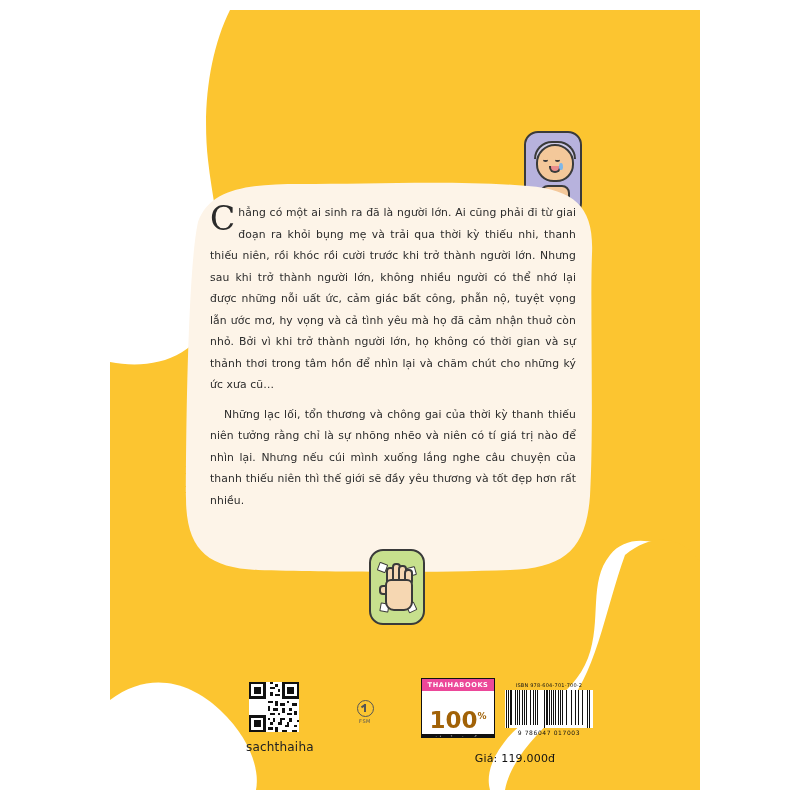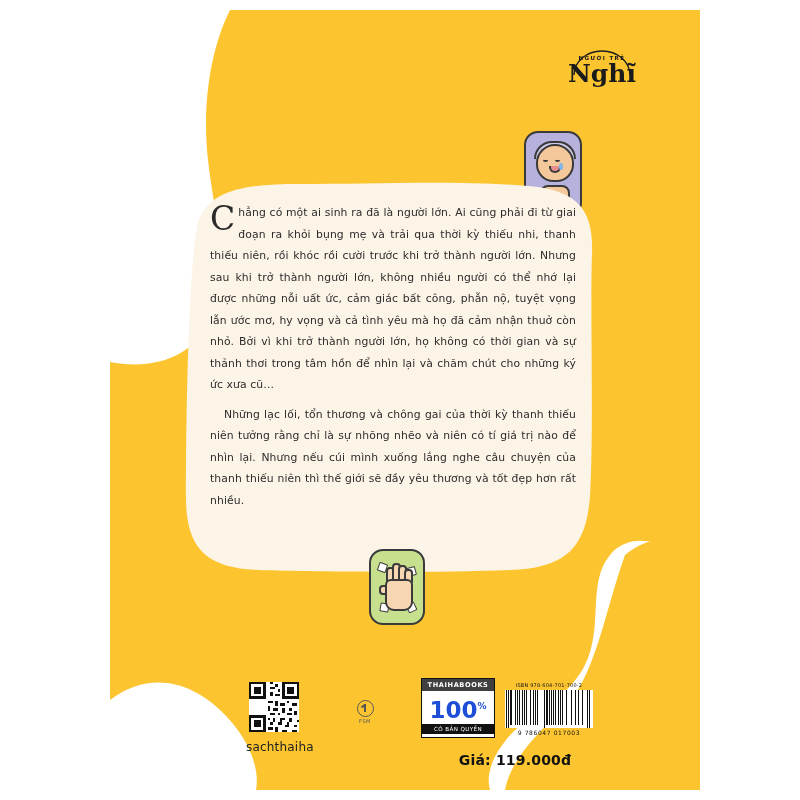--- a/index.html
+++ b/index.html
@@ -290,33 +290,33 @@
     left: 421px;
     top: 678px;
     width: 72px;
     height: 58px;
     border: 1.6px solid #111;
     background: #fff;
     text-align: center;
     overflow: hidden;
   }
   .cb-top {
-    background: #404040;
+    background: #ec4899;
     color: #fff;
     font-size: 6.6px;
     font-weight: bold;
     letter-spacing: .6px;
     padding: 2px 0 2px;
   }
   .cb-num {
     font-size: 23px;
     font-weight: bold;
     line-height: 24px;
-    color: #1d4ed8;
-    margin-top: 3px;
+    color: #a16207;
+    margin-top: 13px;
     position: relative;
     display: inline-block;
   }
   .cb-pct {
     font-size: 9px;
     vertical-align: super;
     font-weight: bold;
   }
   .cb-bottom {
     background: #111;
@@ -350,47 +350,40 @@
     letter-spacing: .6px;
     color: #111;
     margin-top: 1px;
   }
   .price {
     position: absolute;
     left: 440px;
     top: 752px;
     width: 150px;
     text-align: center;
-    font-size: 14px;
-    font-weight: bold;
+    font-size: 11px;
+    font-weight: normal;
     color: #111;
     letter-spacing: .2px;
   }
 </style>
 </head>
 <body>
 
 <div class="stage">
 
   <div class="cover">
     <svg class="blob-svg" width="590" height="780" viewBox="0 0 590 780" xmlns="http://www.w3.org/2000/svg">
       <path d="M0,0 L590,0 L590,560 C560,530 520,520 500,545 C478,572 492,610 478,648 C462,690 420,700 396,730 C372,760 380,778 380,780 L0,780 Z" fill="#fcc530"></path>
       <path d="M0,690 C40,660 80,672 110,700 C140,728 150,760 146,780 L0,780 Z" fill="#ffffff"></path>
       <path d="M515,545 C545,520 575,528 590,552 L590,780 L395,780 C400,752 425,725 452,700 C485,670 495,600 515,545 Z" fill="#fcc530"></path>
       <path d="M0,0 L120,0 C100,40 92,96 98,150 C104,206 120,250 104,300 C88,350 40,360 0,352 Z" fill="#ffffff"></path>
     </svg>
   </div>
 
-  <div class="brand-logo">
-    <svg class="brand-arc" viewBox="0 0 64 30" xmlns="http://www.w3.org/2000/svg">
-      <path d="M4,26 A28,24 0 0 1 60,26" fill="none" stroke="#1b1b1b" stroke-width="1.4"></path>
-    </svg>
-    <div class="brand-top">NGƯỜI TRẺ</div>
-    <div class="brand-main">Nghĩ</div>
-  </div>
 
   <div class="sticker-face">
     <div class="hair"></div>
     <div class="face"></div>
     <div class="eye l"></div>
     <div class="eye r"></div>
     <div class="mouth"></div>
     <div class="tear"></div>
     <div class="fist"></div>
   </div>

